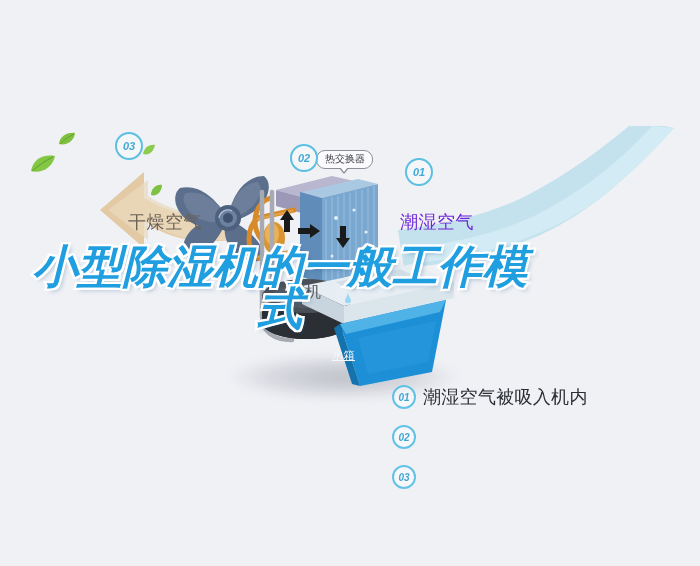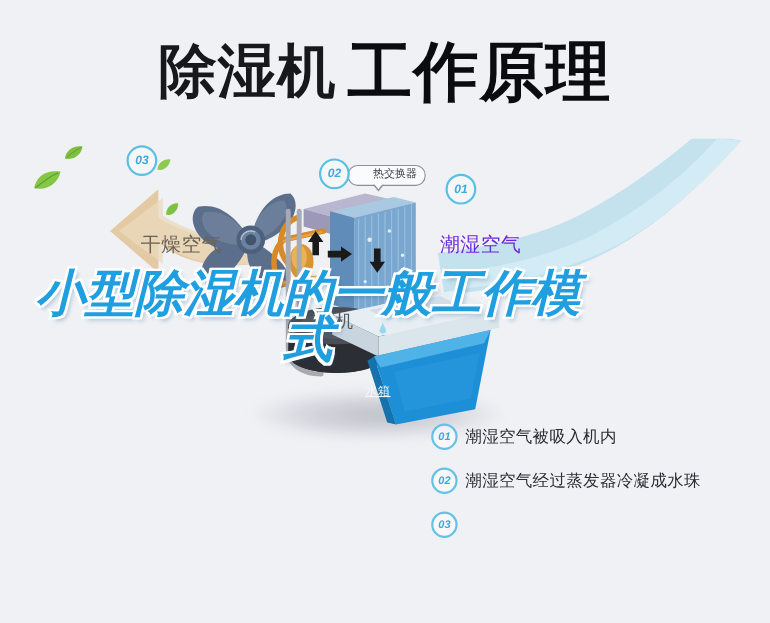--- a/index.html
+++ b/index.html
@@ -54,21 +54,21 @@
   .fan{position:absolute;left:168px;top:44px;width:116px;height:104px;}
   .fan svg{display:block;}
 
   
   .unit{position:absolute;left:240px;top:24px;width:230px;height:250px;}
   .unit svg{display:block;}
 
   
   .callout{
     position:absolute;left:316px;top:28px;
-    padding:2px 7px 3px 22px;
+    padding:2px 7px 3px 8px;
     border:1.4px solid #8c8f99;border-radius:9px;
     background:#fbfbfd;
     font-size:10px;color:#3a3d45;white-space:nowrap;
     line-height:1.15;
   }
   .callout::after{
     content:"";position:absolute;left:22px;bottom:-6px;
     width:0;height:0;border-left:5px solid transparent;
     border-right:5px solid transparent;border-top:6px solid #8c8f99;
   }
@@ -106,21 +106,21 @@
     display:flex;align-items:center;margin-bottom:18px;height:22px;
   }
   .legend-badge{
     flex:0 0 auto;width:20px;height:20px;border-radius:50%;
     border:2px solid #63c3e6;color:#3fa6d4;
     font-size:10px;font-weight:bold;font-style:italic;
     display:flex;align-items:center;justify-content:center;
     margin-right:7px;background:rgba(255,255,255,.5);
   }
   .legend-text{
-    font-size:15px;color:#2a2d33;white-space:nowrap;letter-spacing:.3px;
+    font-size:18px;color:#2a2d33;white-space:nowrap;letter-spacing:.3px;
   }
 
   
   .watermark{
     position:absolute;left:0;top:244px;width:560px;
     text-align:center;pointer-events:none;z-index:40;
     line-height:1.02;
   }
   .watermark span{
     display:inline-block;
@@ -142,23 +142,20 @@
     font-size:13.5px;color:#2b2e34;line-height:1.95;
     text-align:justify;letter-spacing:.2px;
   }
   .para.p2{margin-top:16px;}
 </style>
 </head>
 <body>
 
 <div class="stage">
 
-  <div class="title-wrap">
-    <span class="title-a">除湿机</span><span class="title-b">工作原理</span>
-  </div>
 
   <div class="diagram">
 
     <div class="ground-shadow"></div>
 
     <div class="swoosh">
       <svg width="290" height="168" viewBox="0 0 290 168">
         <path d="M288 2 C250 44 206 86 152 110 C110 128 66 138 18 142 L12 104 C62 98 104 88 140 70 C186 46 222 18 250 -6 Z" fill="#bfe0ec" opacity="0.9"></path>
         <path d="M288 2 C252 42 210 82 160 104 C120 122 78 132 30 137 L27 122 C74 116 114 106 148 90 C196 66 236 34 266 0 Z" fill="#d6ecf4" opacity="0.85"></path>
       </svg>
@@ -300,21 +297,20 @@
     <div class="dlabel comp">压缩机</div>
     <div class="dlabel tank">水箱</div>
 
     <div class="legend">
       <div class="legend-row">
         <div class="legend-badge">01</div>
         <div class="legend-text">潮湿空气被吸入机内</div>
       </div>
       <div class="legend-row">
         <div class="legend-badge">02</div>
-        <div class="legend-text">潮湿空气经过蒸发器冷凝成水珠</div>
       </div>
       <div class="legend-row">
         <div class="legend-badge">03</div>
       </div>
     </div>
 
   </div>
 
   <div class="watermark">
     <span class="wm-line1">小型除湿机的一般工作模</span><br>

